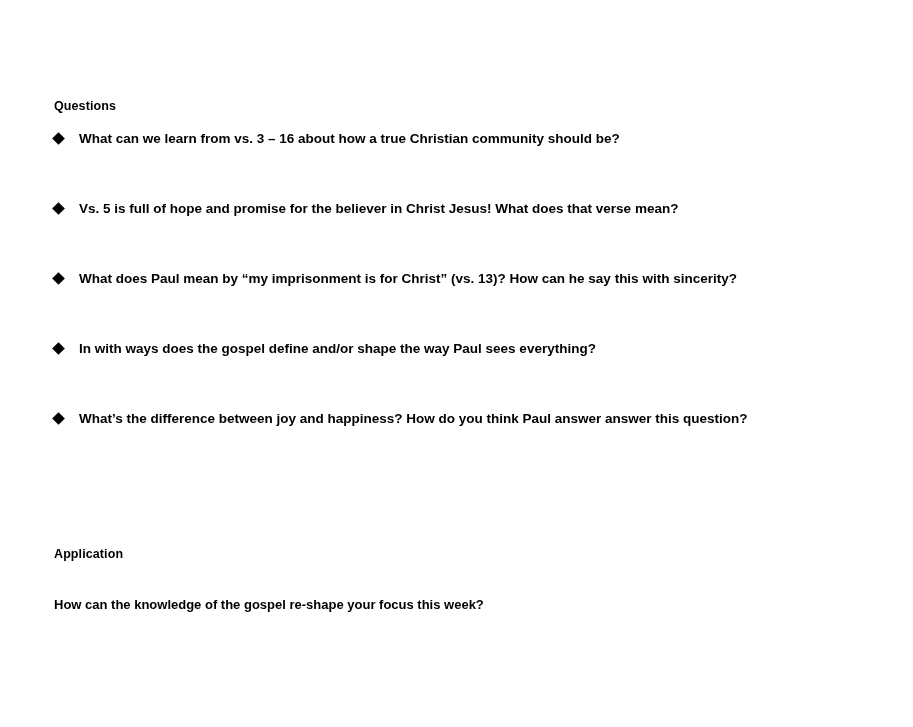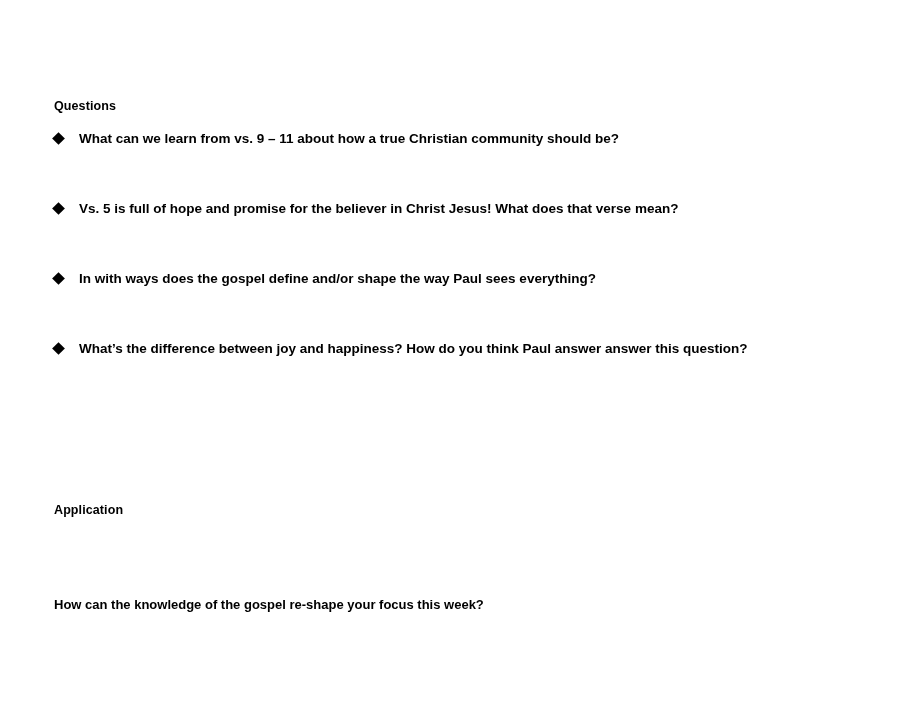--- a/index.html
+++ b/index.html
@@ -22,21 +22,21 @@
   }
   .section-heading {
     position: absolute;
     left: 54px;
     font-size: 12.5px;
     font-weight: bold;
     letter-spacing: 0.1px;
     line-height: 14px;
   }
   #questions-heading { top: 99px; }
-  #application-heading { top: 503px; }
+  #application-heading { top: 547px; }
 
   .question-list {
     position: absolute;
     left: 54px;
     top: 130px;
     width: 830px;
     margin: 0;
     padding: 0;
     list-style: none;
   }
@@ -75,25 +75,29 @@
 </head>
 <body>
 
 <div class="page">
 
   <div class="section-heading" id="questions-heading">Questions</div>
 
   <ul class="question-list">
     <li class="question-item">
       <span class="bullet"></span>
-      <span class="question-text">What can we learn from vs. 9 – 11 about how a true Christian community should be?</span>
+      <span class="question-text">What can we learn from vs. 3 – 16 about how a true Christian community should be?</span>
     </li>
     <li class="question-item">
       <span class="bullet"></span>
       <span class="question-text">Vs. 5 is full of hope and promise for the believer in Christ Jesus!  What does that verse mean?</span>
+    </li>
+    <li class="question-item">
+      <span class="bullet"></span>
+      <span class="question-text">What does Paul mean by “my imprisonment is for Christ” (vs. 13)?  How can he say this with sincerity?</span>
     </li>
     <li class="question-item">
       <span class="bullet"></span>
       <span class="question-text">In with ways does the gospel define and/or shape the way Paul sees everything?</span>
     </li>
     <li class="question-item">
       <span class="bullet"></span>
       <span class="question-text">What’s the difference between joy and happiness?  How do you think Paul answer answer this question?</span>
     </li>
   </ul>

